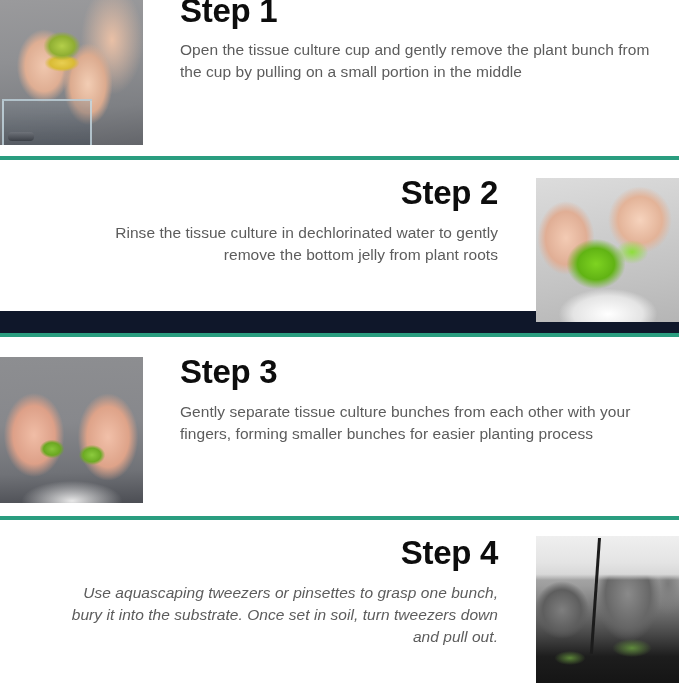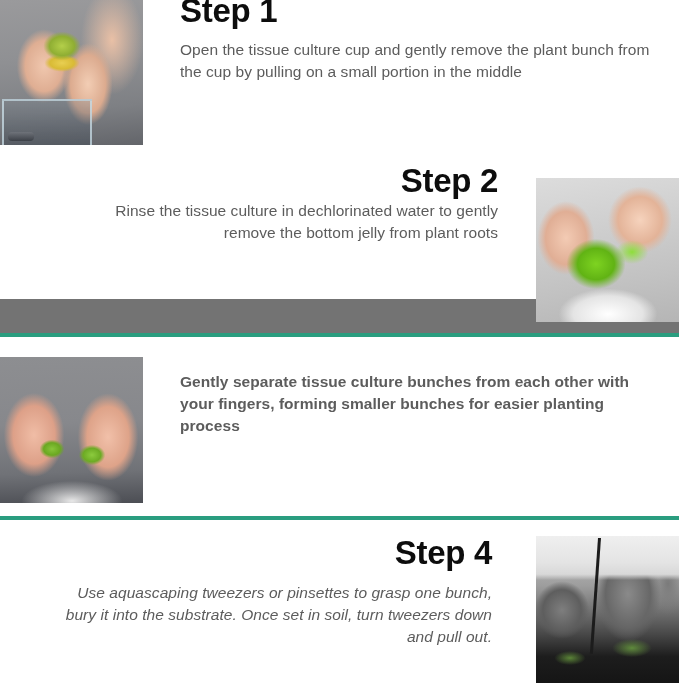--- a/index.html
+++ b/index.html
@@ -13,32 +13,32 @@
     height: 683px;
     overflow: hidden;
     font-family: "Liberation Sans", sans-serif;
     -webkit-font-smoothing: antialiased;
   }
 
   .infographic {
     position: relative;
     width: 679px;
     height: 683px;
-    background: #737373;
+    background: #0f172a;
   }
 
   
   .step-row {
     position: absolute;
     left: 0;
     width: 679px;
     background: #ffffff;
   }
   #step-row-1 { top: 0;   height: 157px; }
-  #step-row-2 { top: 148px; height: 151px; }
+  #step-row-2 { top: 160px; height: 151px; }
   #step-row-3 { top: 337px; height: 179px; }
   #step-row-4 { top: 520px; height: 163px; }
 
   
   .divider {
     position: absolute;
     left: 0;
     width: 679px;
     height: 4px;
     background: #2a9d7f;
@@ -151,28 +151,28 @@
     line-height: 22px;
     letter-spacing: 0.05px;
   }
 
   
   #step-text-1 { left: 180px; top: -8px; width: 470px; text-align: left; }
   #step-text-1 .step-body { margin-top: 9px; }
 
   
   #step-text-2 { left: 60px; top: 14px; width: 438px; text-align: right; }
-  #step-text-2 .step-body { }
+  #step-text-2 .step-body { margin-top: 10px; }
 
   
   #step-text-3 { left: 180px; top: 16px; width: 470px; text-align: left; }
-  #step-text-3 .step-body { margin-top: 18px; font-weight: bold; }
-
-  
-  #step-text-4 { left: 44px; top: 14px; width: 448px; text-align: right; }
+  #step-text-3 .step-body { margin-top: 10px; }
+
+  
+  #step-text-4 { left: 50px; top: 14px; width: 448px; text-align: right; }
   #step-text-4 .step-body { margin-top: 10px; font-style: italic; }
 </style>
 </head>
 <body>
 
 <div class="infographic">
 
   <div class="step-row" id="step-row-1">
     <div class="photo" id="photo-step-1">
       <div class="photo-inner"></div>
@@ -194,20 +194,21 @@
     </div>
   </div>
   <div class="photo" id="photo-step-2">
     <div class="photo-inner"></div>
   </div>
 
   <div class="divider" id="divider-2"></div>
 
   <div class="step-row" id="step-row-3">
     <div class="step-text" id="step-text-3">
+      <h2 class="step-heading">Step 3</h2>
       <p class="step-body">Gently separate tissue culture bunches from each other with your fingers, forming smaller bunches for easier planting process</p>
     </div>
   </div>
   <div class="photo" id="photo-step-3">
     <div class="photo-inner"></div>
   </div>
 
   <div class="divider" id="divider-3"></div>
 
   <div class="step-row" id="step-row-4">

